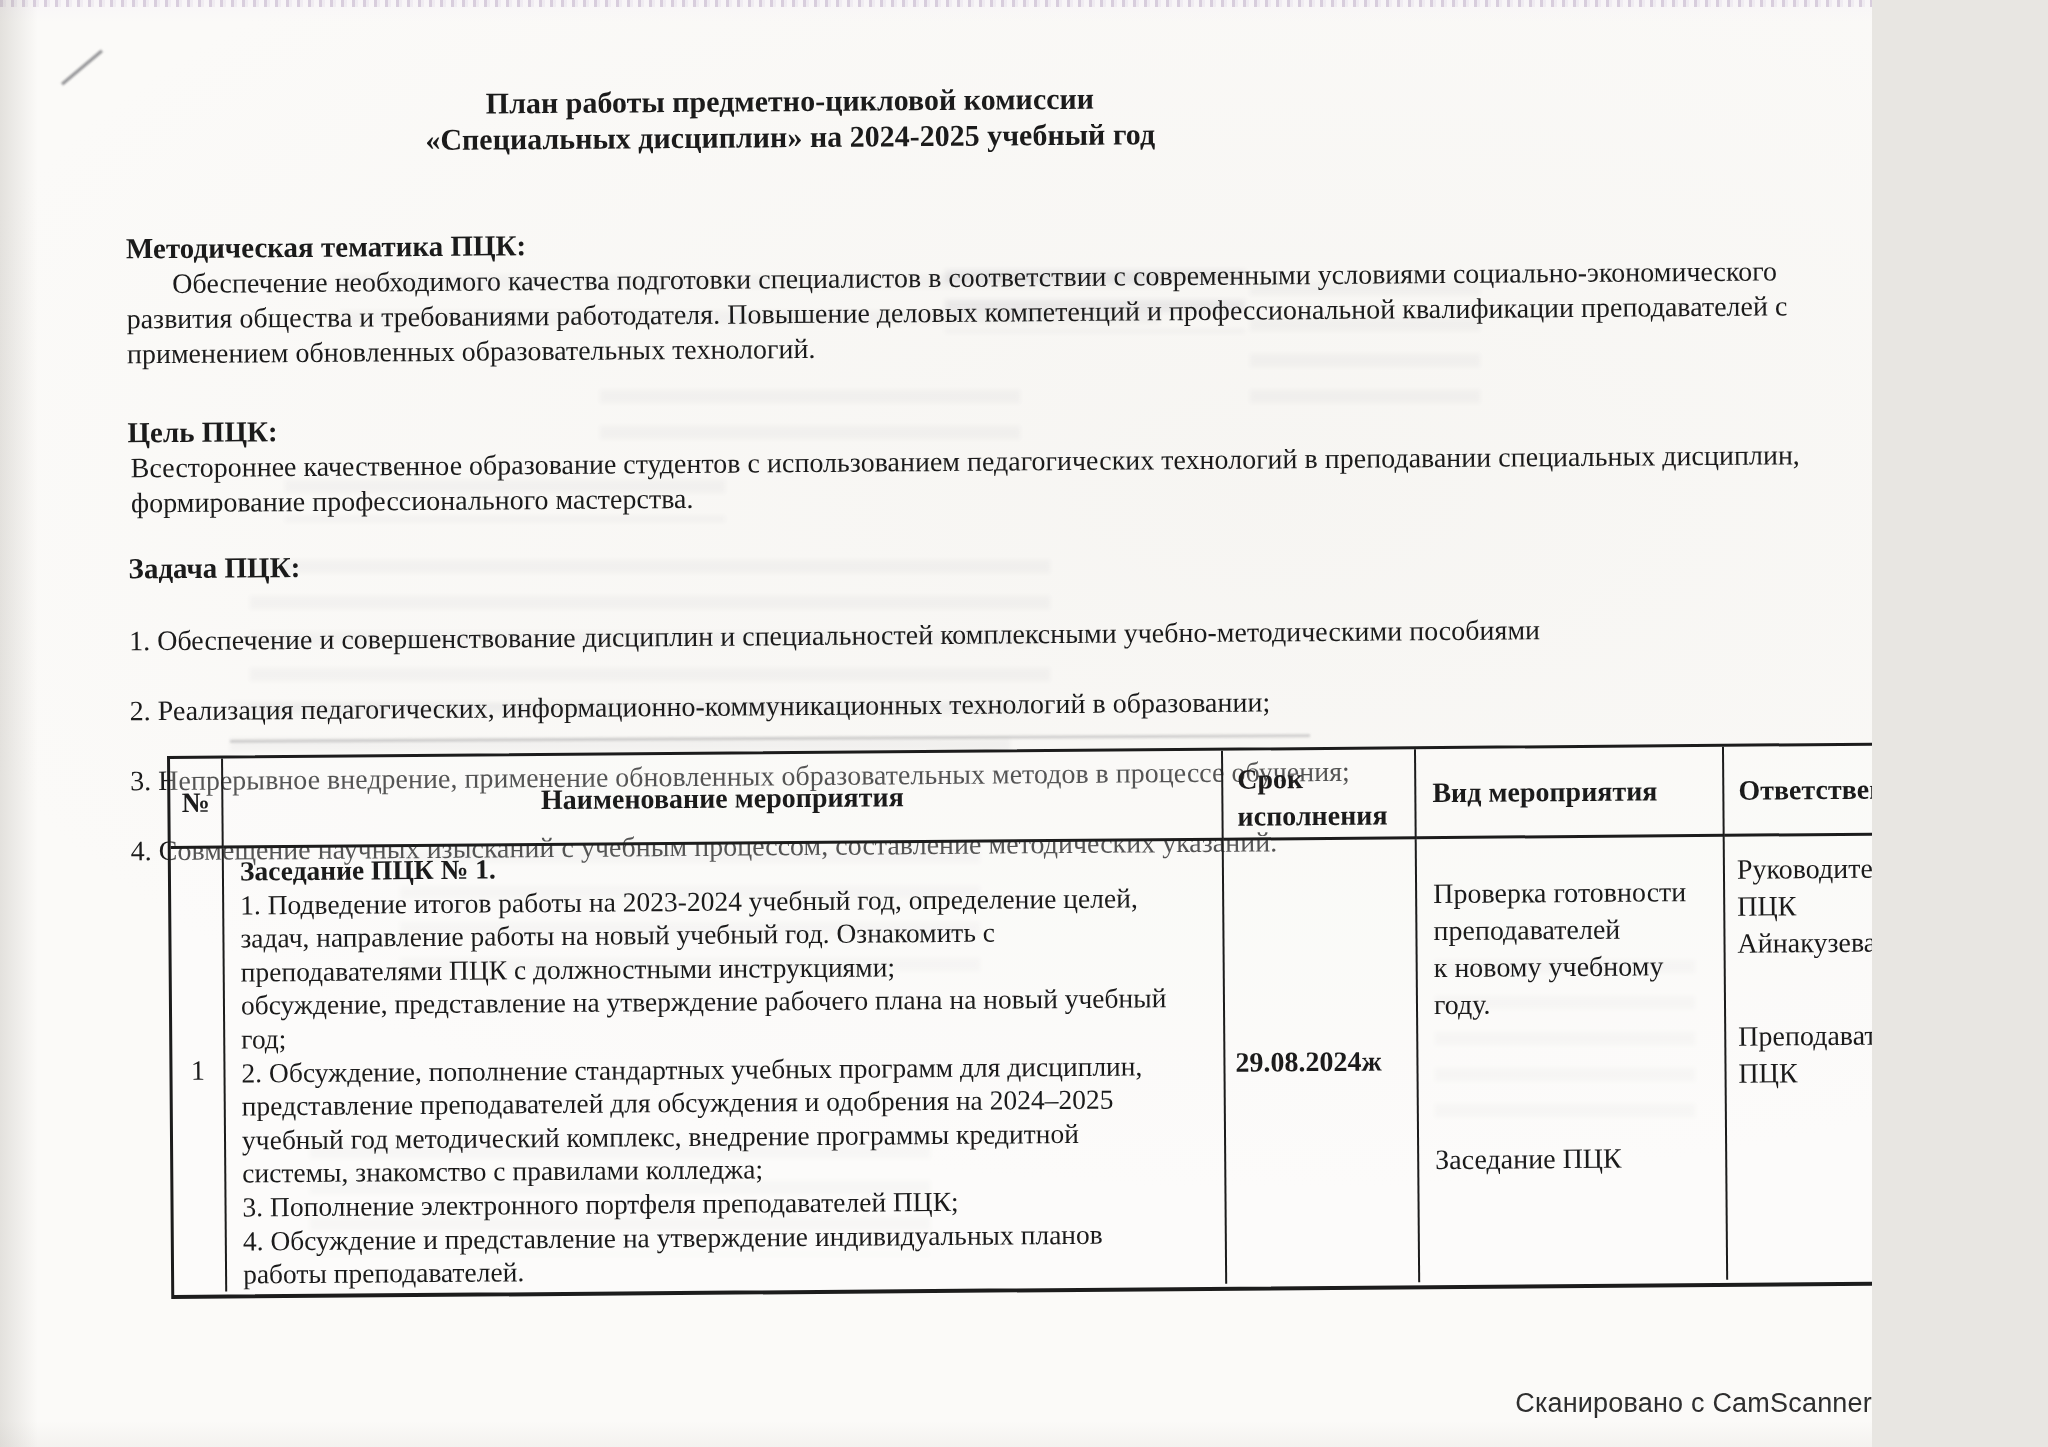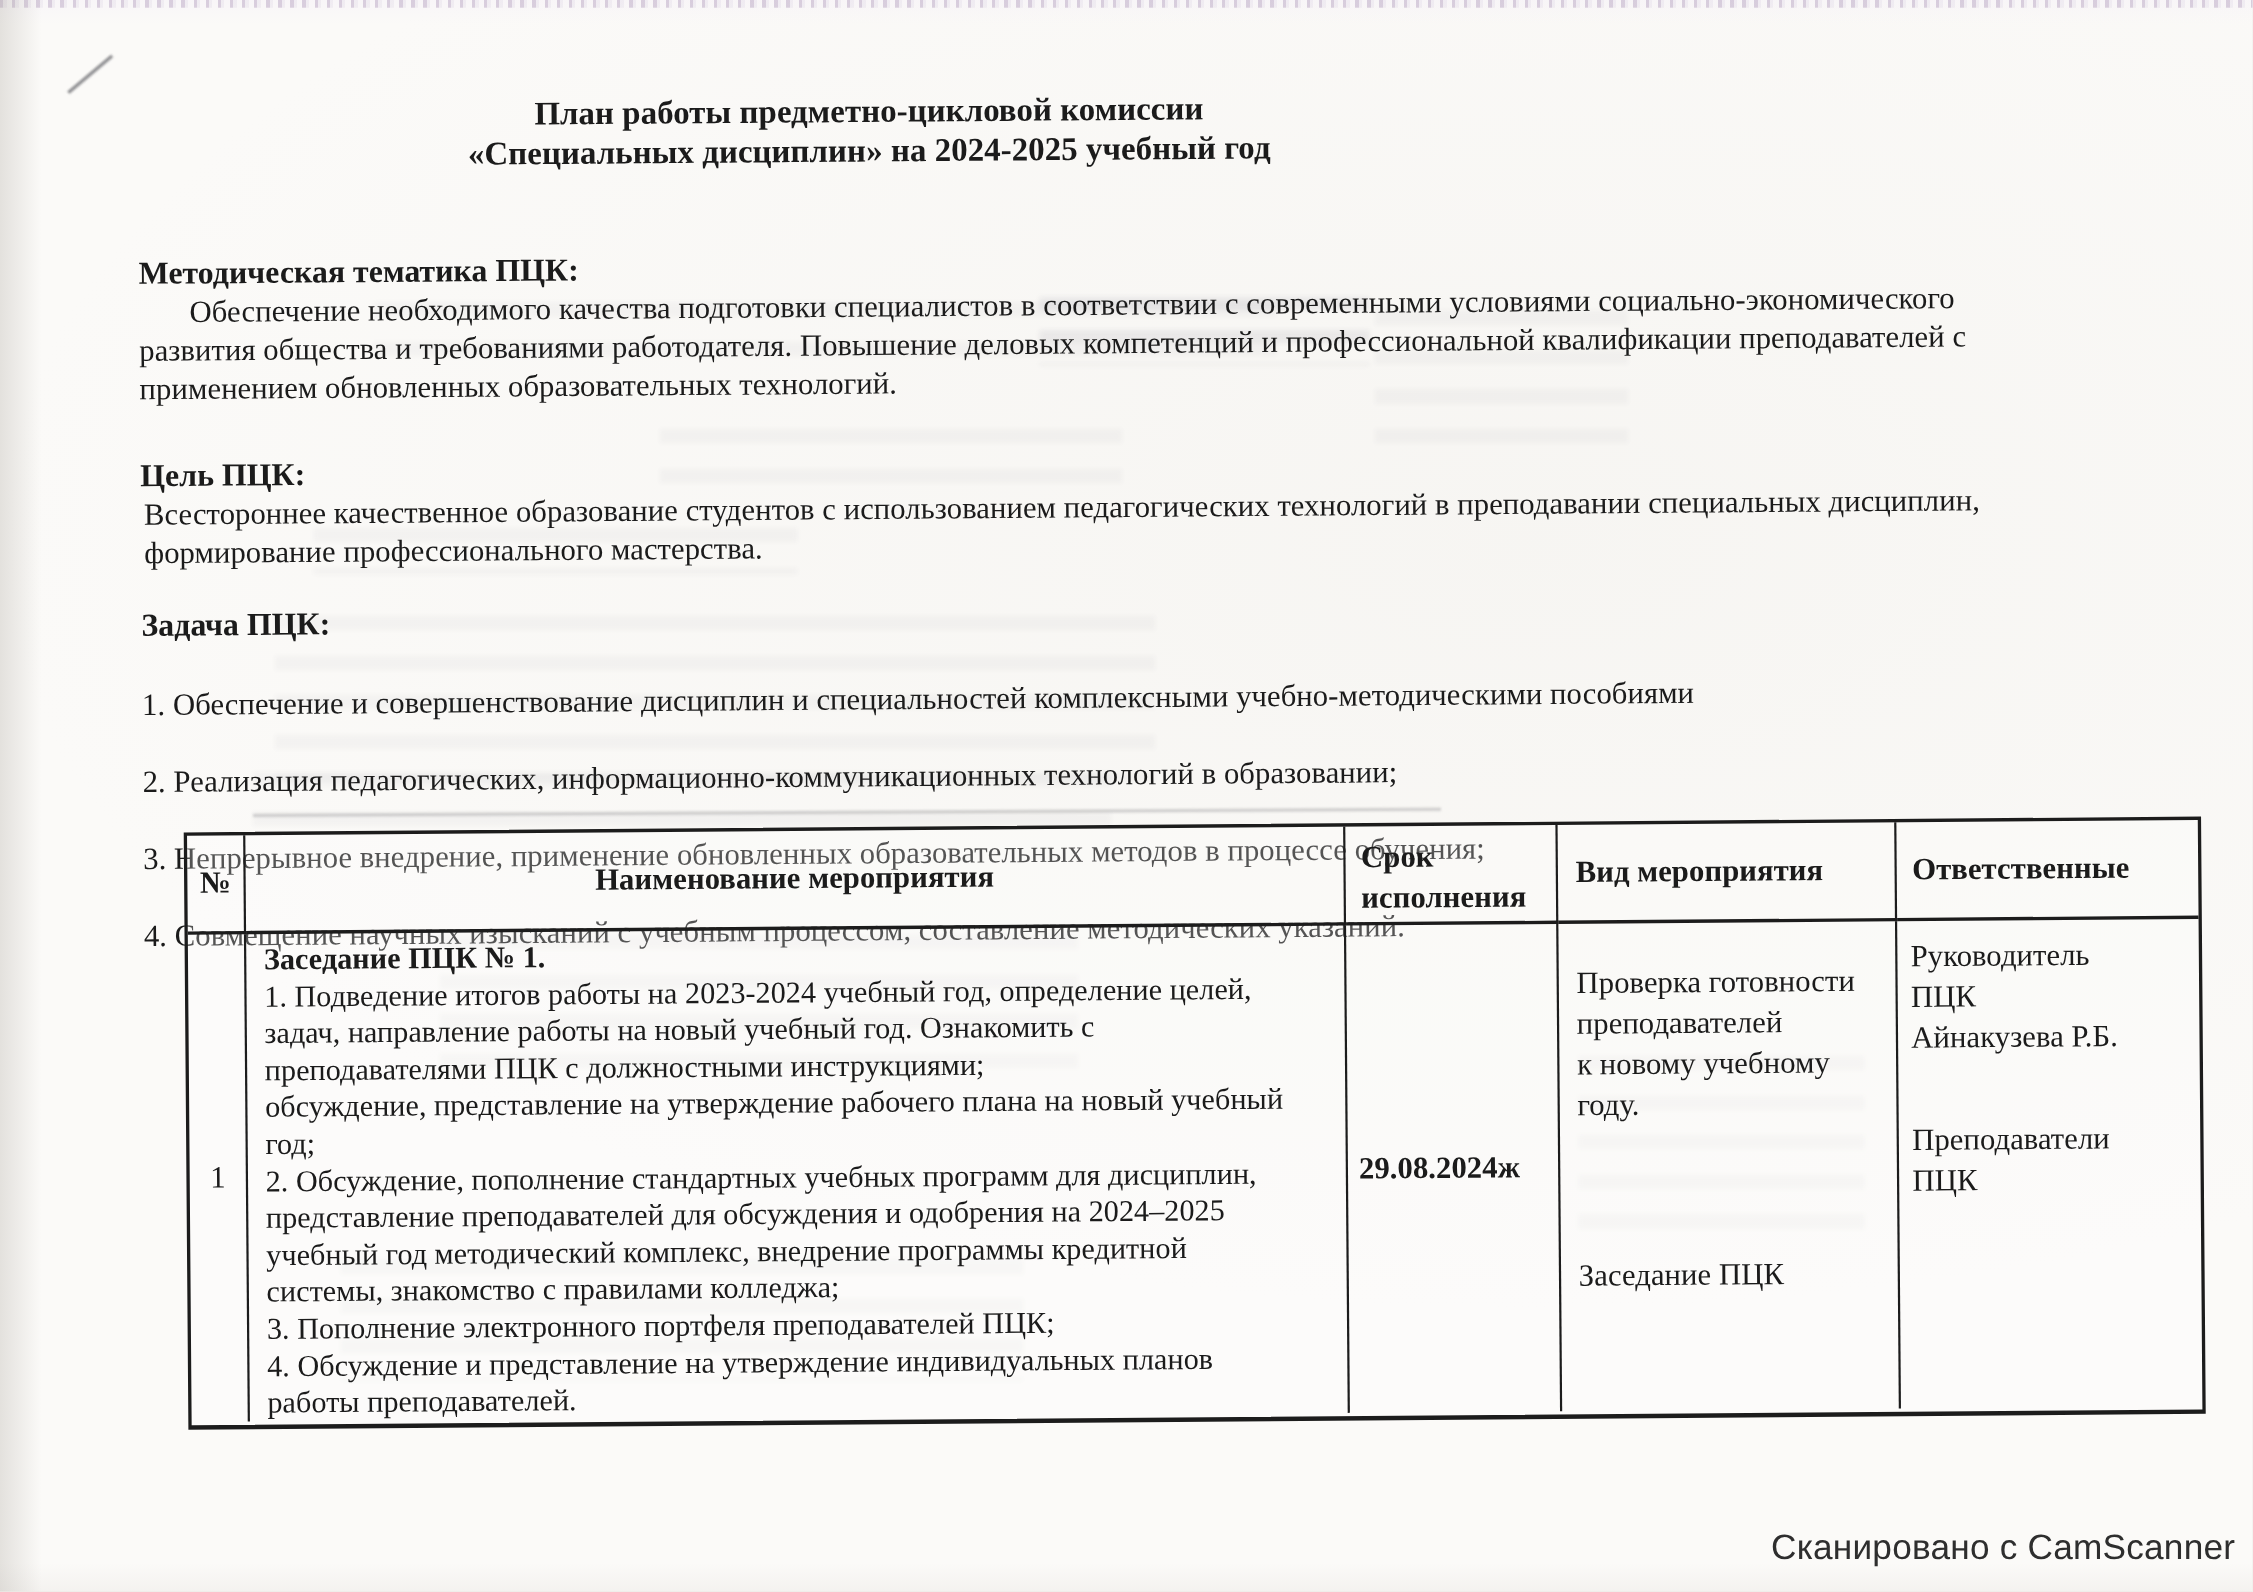--- a/index.html
+++ b/index.html
@@ -1,17 +1,17 @@
 <!DOCTYPE html>
 <html><head>
 <meta charset="utf-8">
 <style>
   html,body { margin:0; padding:0; background:#e8e6e2; }
   .page {
-    position:relative; width:2048px; height:1447px; overflow:hidden;
+    position:relative; width:1872px; height:1447px; overflow:hidden;
     background:
       linear-gradient(180deg, rgba(246,242,248,.55) 0px, rgba(255,255,255,0) 22px),
       linear-gradient(0deg, rgba(210,206,199,.18) 0px, rgba(255,255,255,0) 26px),
       radial-gradient(1400px 700px at 68% 34%, rgba(238,236,231,.35), rgba(238,236,231,0)),
       #fbfaf8;
     font-family:"Liberation Serif", serif;
     color:#1b1b1b;
     text-decoration:underline;
   }
   .rot { position:absolute; inset:0; transform:rotate(-0.45deg); transform-origin:50% 52%; }
@@ -54,22 +54,22 @@
   .b-num { font-size:28px; }
   .b-activity { padding:6px 18px 0 16px; font-size:27.5px; line-height:33.6px; }
   .b-activity .act-title { font-weight:bold; }
   .pre { white-space:pre-line; }
   .b-deadline { font-weight:bold; font-size:28px; padding-left:10px; }
   .b-type { padding:36px 10px 0 16px; font-size:28px; line-height:37px; }
   .b-type .block2 { margin-top:118px; }
   .b-resp { padding:14px 8px 0 12px; font-size:28px; line-height:37px; }
   .b-resp .block2 { margin-top:56px; }
 
-  .watermark { position:absolute; right:16px; top:1388px;
-    font-family:"Liberation Sans", sans-serif; font-size:32px; color:#2e2e2e; letter-spacing:.2px; }
+  .watermark { position:absolute; right:0; top:1388px;
+    font-family:"Liberation Sans", sans-serif; font-size:27px; color:#2e2e2e; letter-spacing:.2px; }
 </style>
 </head>
 <body>
 
 <div class="page">
 
   <div class="top-noise"></div>
   <div class="left-shade"></div>
   <div class="corner-line"></div>
 

